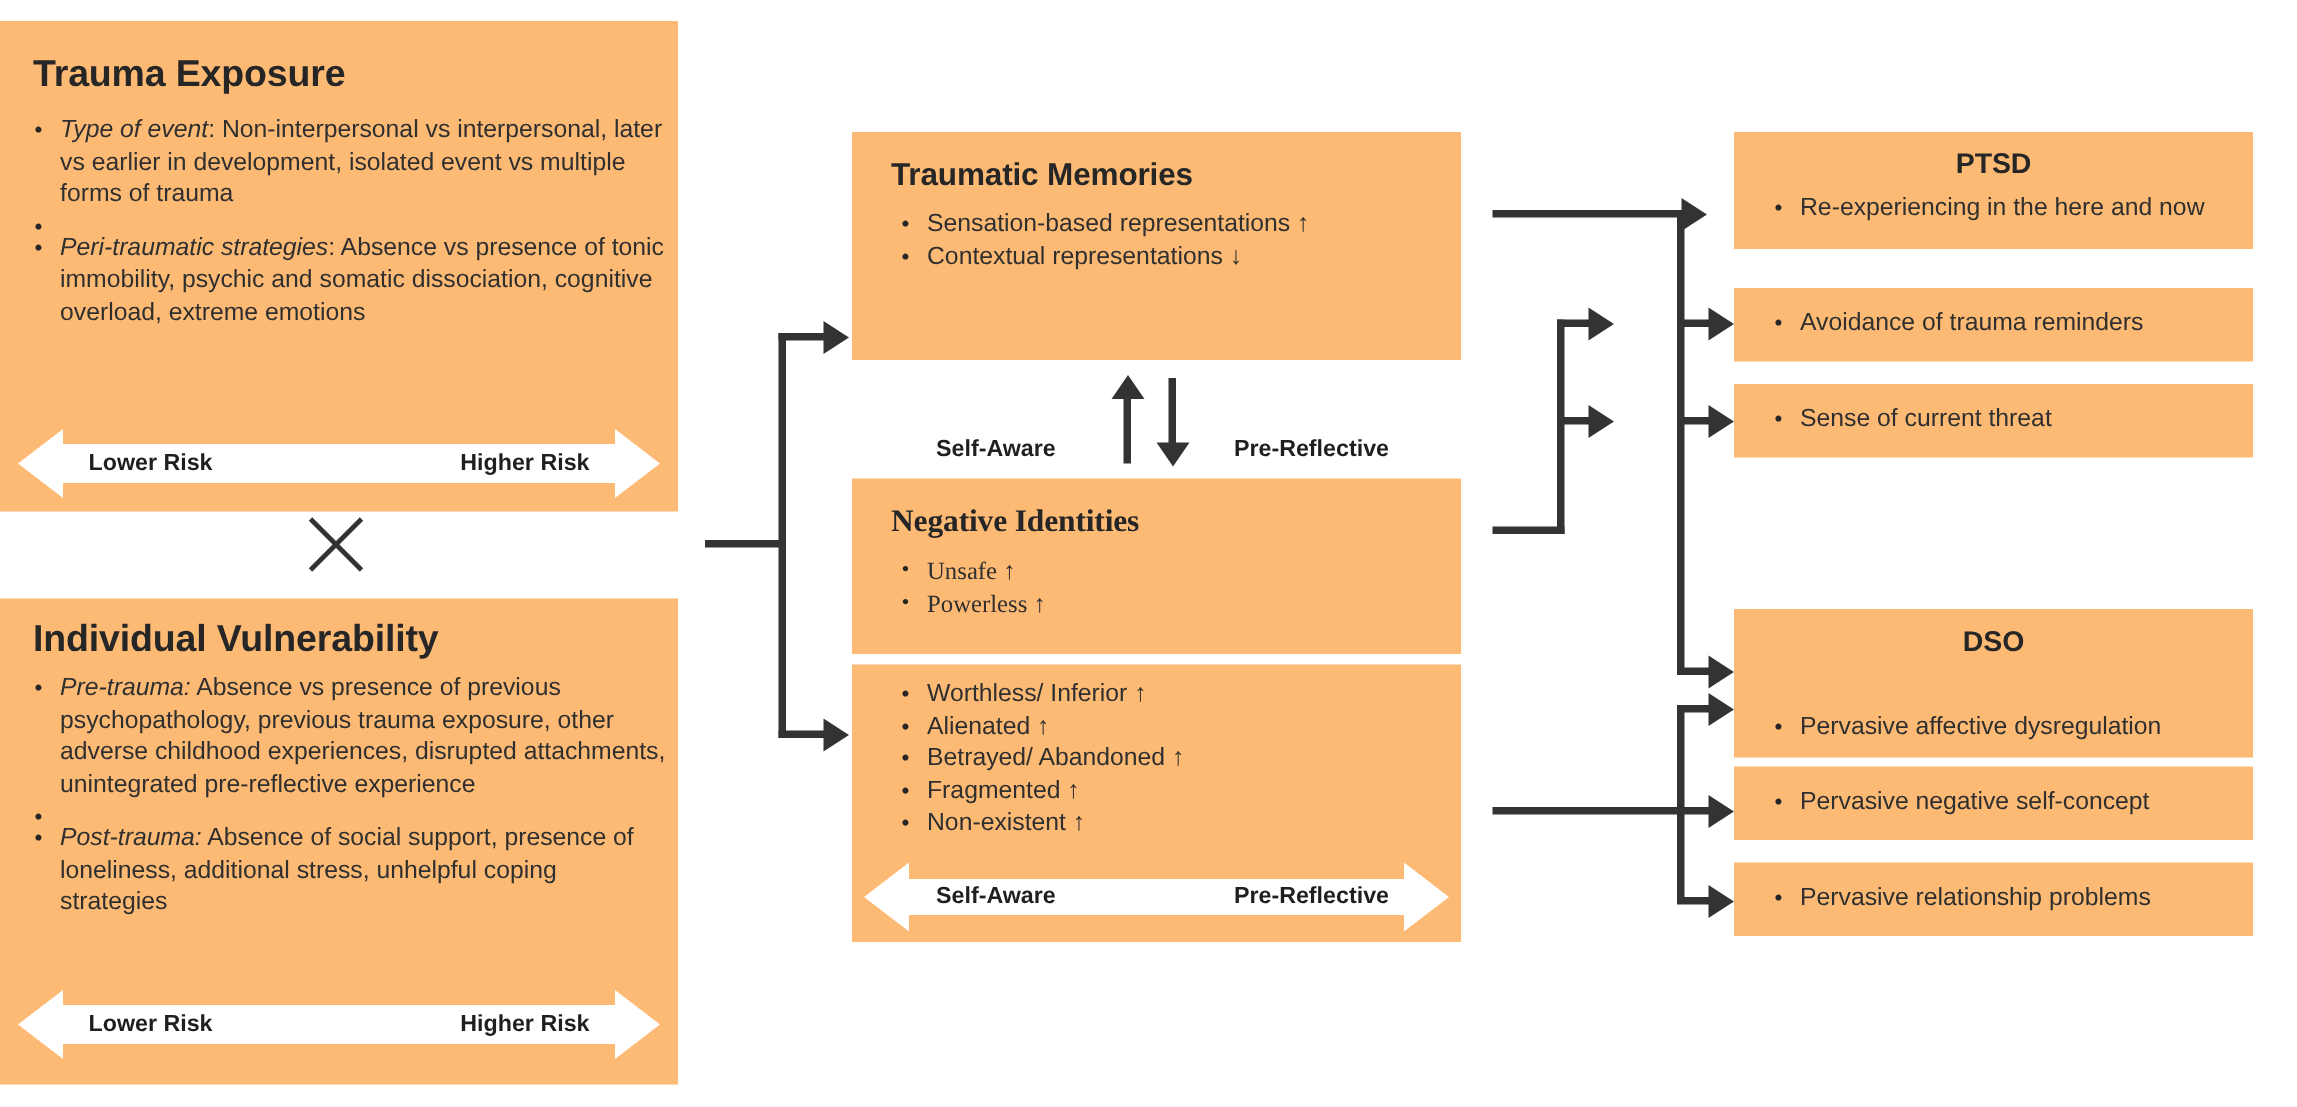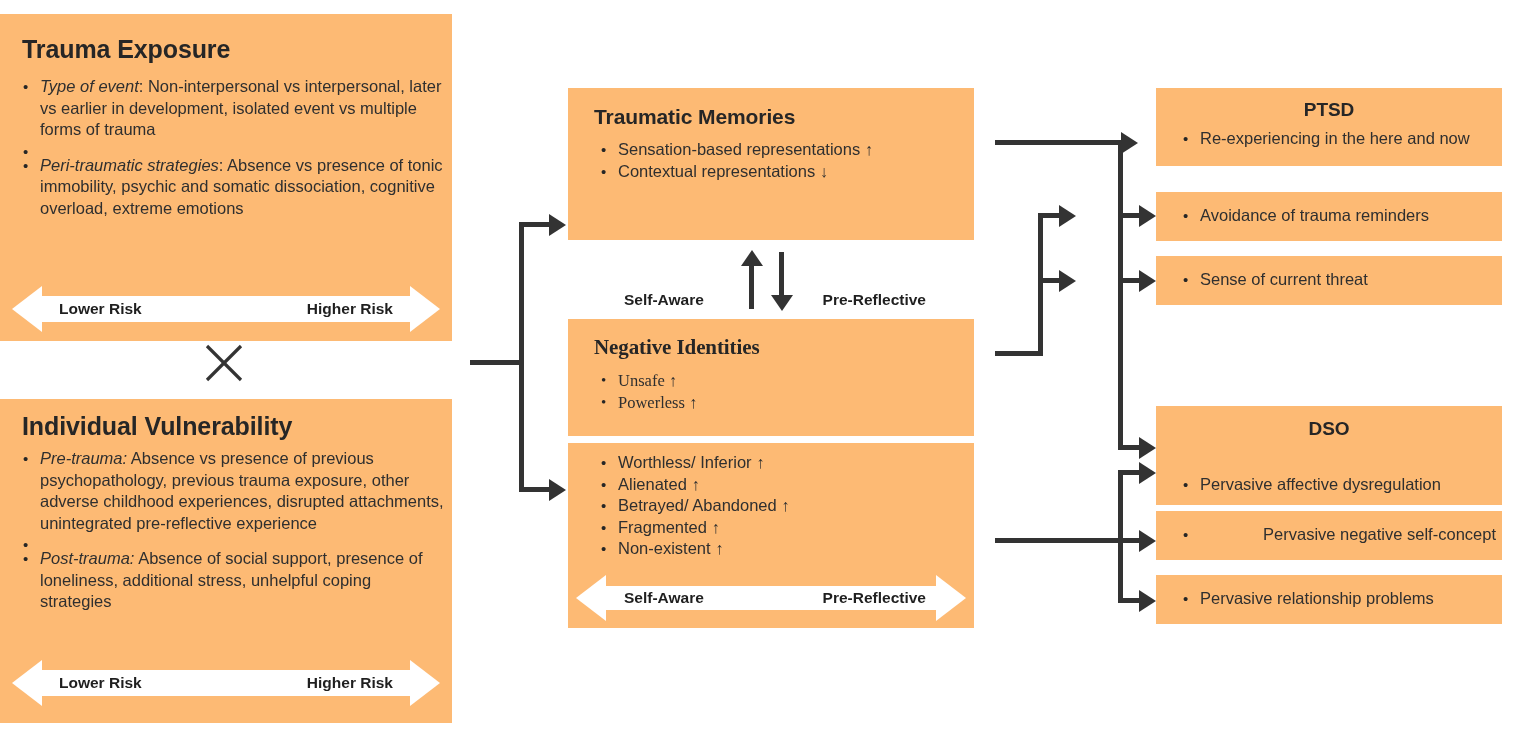--- a/index.html
+++ b/index.html
@@ -310,21 +310,21 @@
   </div>
 
   <div class="box" style="left:1156px; top:406px; width:346px; height:99px;">
     <div class="box-title title-sm" style="position:absolute; left:0; right:0; top:11px;">DSO</div>
     <ul class="blist body-txt" style="position:absolute; left:22px; top:55px; width:318px;margin-top:13px;">
       <li>Pervasive affective dysregulation</li>
     </ul>
   </div>
 
   <div class="box" style="left:1156px; top:511px; width:346px; height:49px;">
-    <ul class="blist body-txt" style="position:absolute; left:22px; top:13px; width:318px;text-align:right;">
+    <ul class="blist body-txt" style="position:absolute; left:22px; top:13px; width:318px;">
       <li>Pervasive negative self-concept</li>
     </ul>
   </div>
 
   <div class="box" style="left:1156px; top:575px; width:346px; height:49px;">
     <ul class="blist body-txt" style="position:absolute; left:22px; top:13px; width:318px;">
       <li>Pervasive relationship problems</li>
     </ul>
   </div>
 

